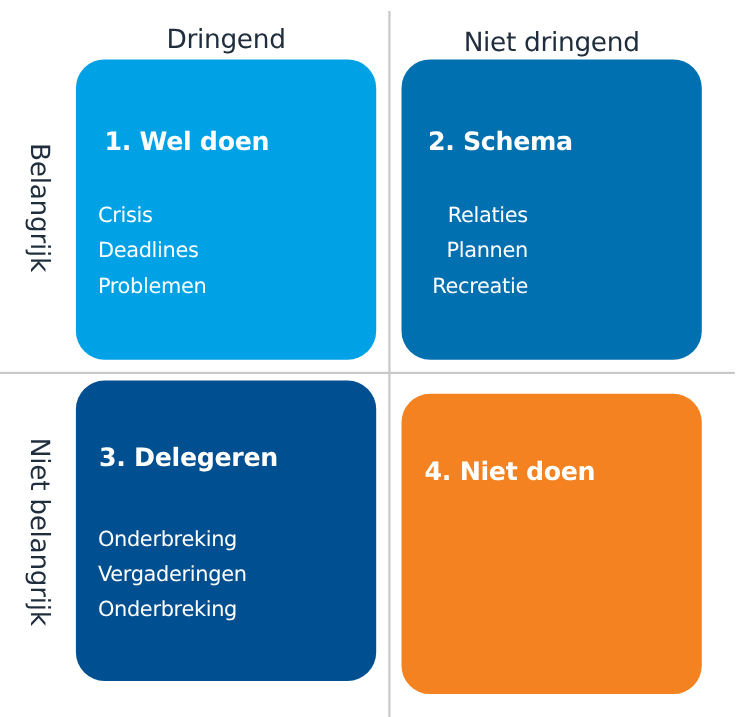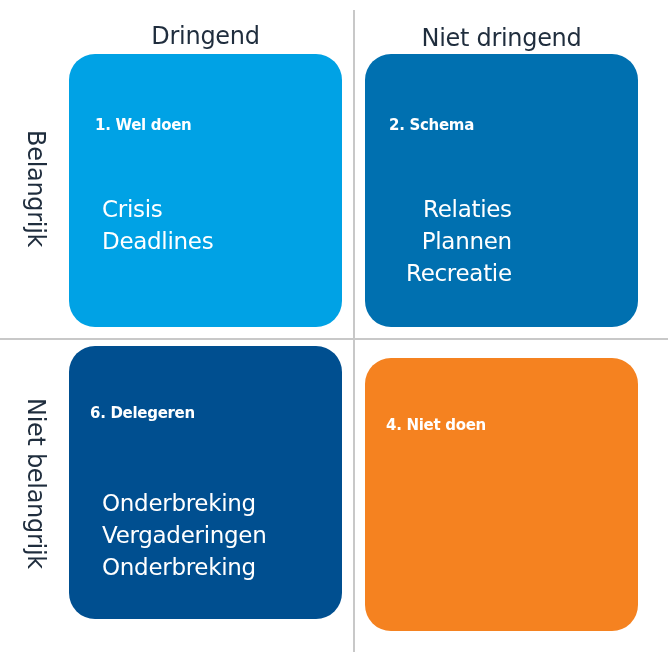--- a/index.html
+++ b/index.html
@@ -16,59 +16,60 @@
     }
     .row-header {
       position: absolute; left: 22px; font-size: 24px; color: #1f2d3d;
       writing-mode: vertical-rl; white-space: nowrap; letter-spacing: -0.3px;
     }
     .quad {
       position: absolute; width: 273px; height: 273px; border-radius: 26px;
       color: #ffffff; box-sizing: border-box;
     }
     .quad-title {
-      position: absolute; top: 62px; font-size: 15px; font-weight: bold;
+      position: absolute; top: 62px; font-size: 23px; font-weight: bold;
       letter-spacing: -0.3px;
     }
     .quad-items {
-      position: absolute; top: 122px; left: 16px; margin: 17px; padding: 0; list-style: none;
-      font-size: 23px; line-height: 32px; letter-spacing: -0.3px;
+      position: absolute; top: 122px; left: 16px; margin: 4px; padding: 0; list-style: none;
+      font-size: 19px; line-height: 32px; letter-spacing: -0.3px;
     }
   </style>
 </head>
 <body>
 
 <div class="vline"></div>
 <div class="hline"></div>
 
 <div class="col-header" style="left:69px;width:273px;">Dringend</div>
 <div class="col-header" style="left:365px;width:273px;top:14px;">Niet dringend</div>
 
 <div class="row-header" style="top:130px;">Belangrijk</div>
 <div class="row-header" style="top:398px;">Niet belangrijk</div>
 
 <div class="quad" style="left:69px;top:54px;background:#00a2e5;">
   <div class="quad-title" style="left:26px;">1. Wel doen</div>
   <ul class="quad-items">
     <li>Crisis</li>
     <li>Deadlines</li>
+    <li>Problemen</li>
   </ul>
 </div>
 
 <div class="quad" style="left:365px;top:54px;background:#0070b0;text-align:right;">
   <div class="quad-title" style="left:24px;">2. Schema</div>
   <ul class="quad-items" style="left:24px;">
     <li>Relaties</li>
     <li>Plannen</li>
     <li>Recreatie</li>
   </ul>
 </div>
 
 <div class="quad" style="left:69px;top:346px;background:#004f90;">
-  <div class="quad-title" style="left:21px;top:58px;">6. Delegeren</div>
+  <div class="quad-title" style="left:21px;top:58px;">3. Delegeren</div>
   <ul class="quad-items" style="top:124px;">
     <li>Onderbreking</li>
     <li>Vergaderingen</li>
     <li>Onderbreking</li>
   </ul>
 </div>
 
 <div class="quad" style="left:365px;top:358px;background:#f58220;">
   <div class="quad-title" style="left:21px;top:58px;">4. Niet doen</div>
 </div>

